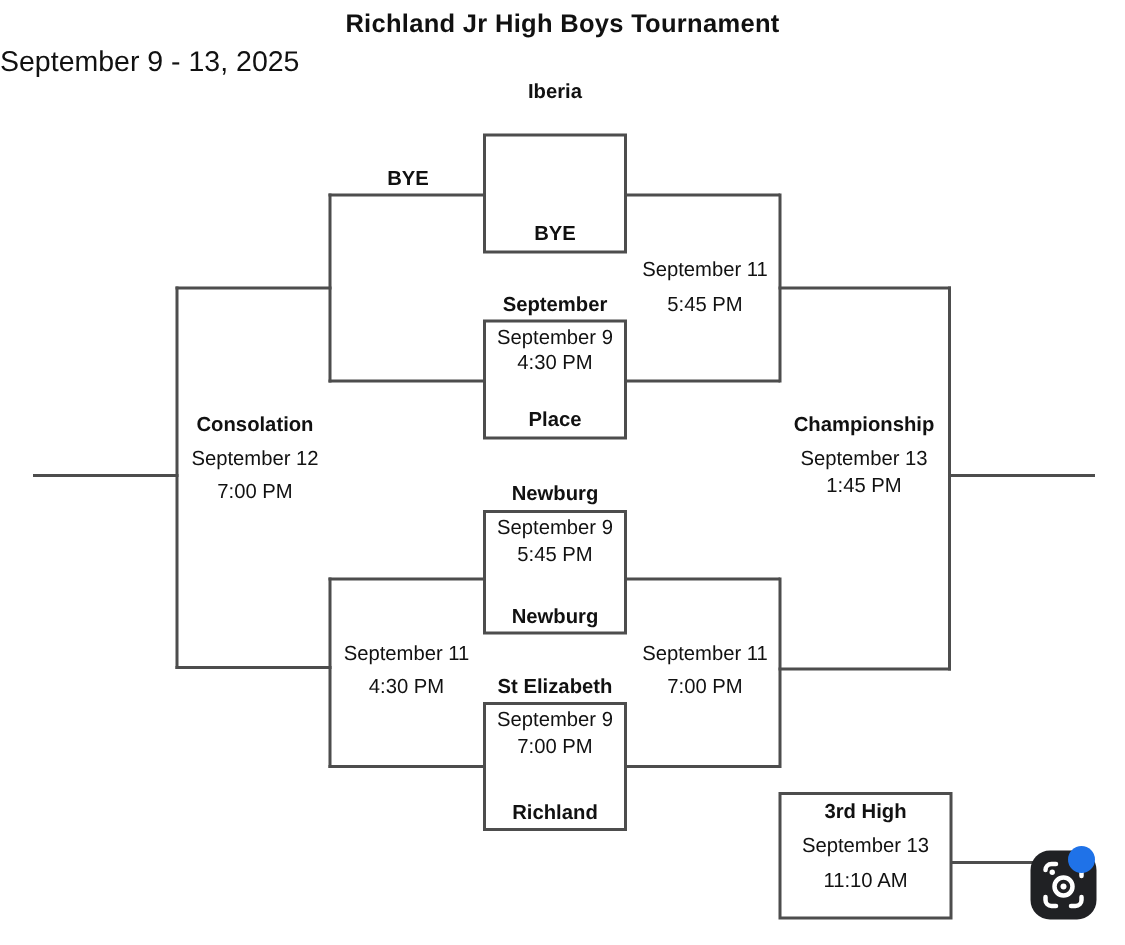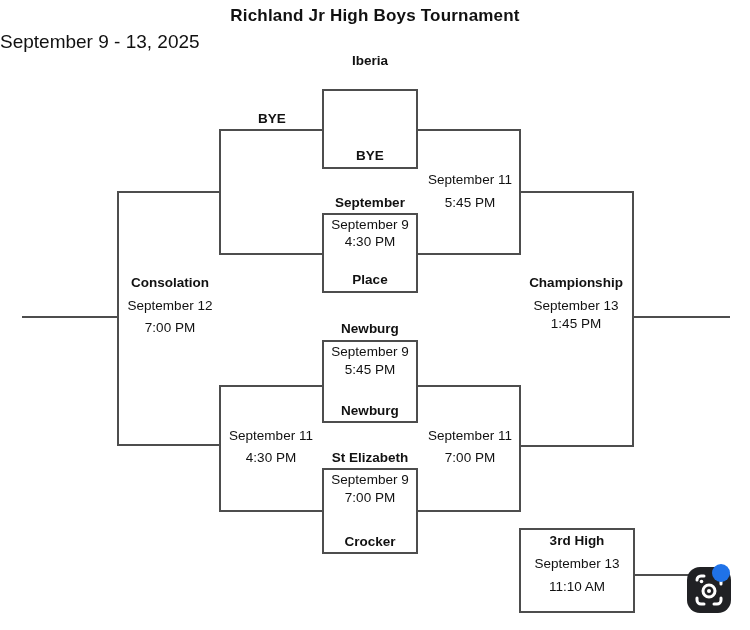--- a/index.html
+++ b/index.html
@@ -93,21 +93,21 @@
 
   <div class="lbl" style="left:271px;top:428px;">September 11</div>
   <div class="lbl" style="left:271px;top:450px;">4:30 PM</div>
 
   <div class="lbl" style="left:470px;top:428px;">September 11</div>
   <div class="lbl" style="left:470px;top:450px;">7:00 PM</div>
 
   <div class="lbl bold" style="left:370px;top:450px;">St Elizabeth</div>
   <div class="lbl" style="left:370px;top:472px;">September 9</div>
   <div class="lbl" style="left:370px;top:490px;">7:00 PM</div>
-  <div class="lbl bold" style="left:370px;top:534px;">Crocker</div>
+  <div class="lbl bold" style="left:370px;top:534px;">Richland</div>
 
   <div class="lbl bold" style="left:577px;top:533px;">3rd High</div>
   <div class="lbl" style="left:577px;top:556px;">September 13</div>
   <div class="lbl" style="left:577px;top:579px;">11:10 AM</div>
 
   <button class="lens-btn">
     <span class="lens-bg">
       <svg width="44" height="46" viewBox="0 0 44 46" xmlns="http://www.w3.org/2000/svg">
         <g stroke="#ffffff" stroke-width="3" fill="none" stroke-linecap="round">
           <path d="M10 13 a4 4 0 0 1 4 -4 l3 0"></path>

